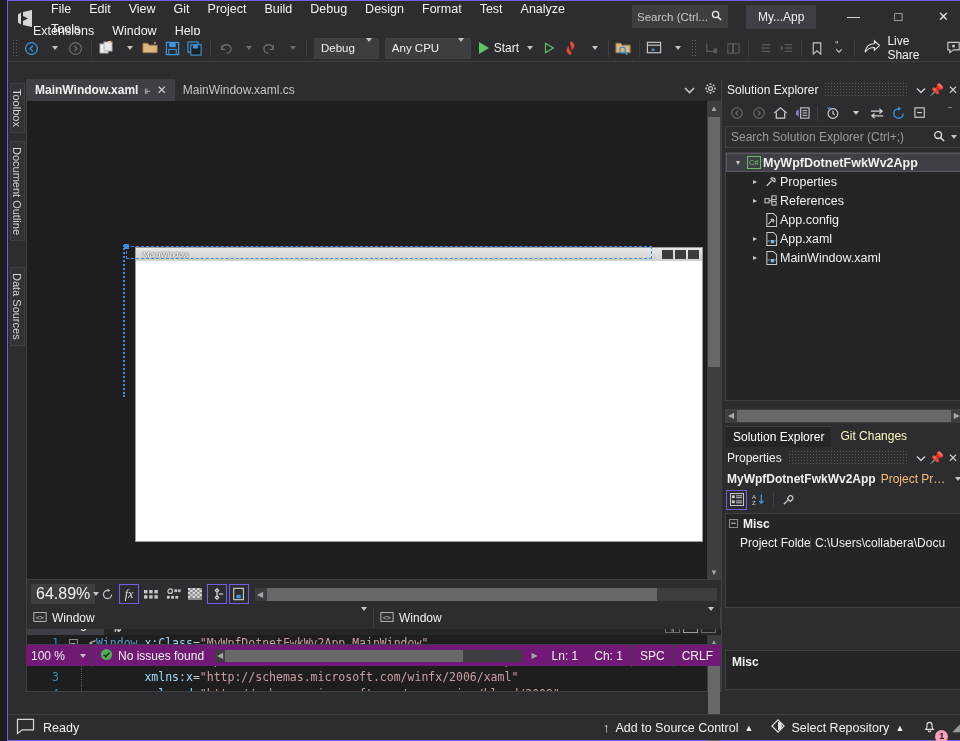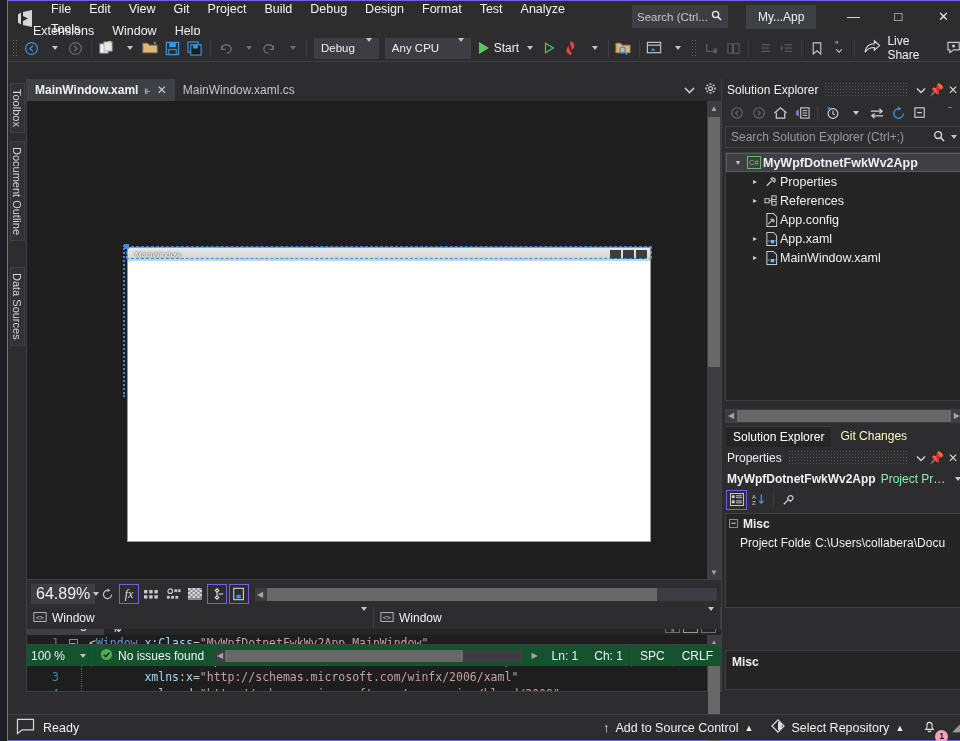--- a/index.html
+++ b/index.html
@@ -73,21 +73,21 @@
   .etab .x{ font-size:12px; color:#d0d0d0; }
   .tabstrip-right{ position:absolute; right:4px; top:0; height:22px; display:flex; align-items:center; gap:9px; }
 
   .designer{ position:absolute; left:0; top:22px; right:0; bottom:0; background:#1e1e1e; }
   .design-surface{ position:absolute; left:0; top:0; right:14px; bottom:112px; background:#1e1e1e; overflow:hidden; }
   .dsgn-scroll-v{ position:absolute; right:0; top:0; width:14px; bottom:112px; background:#3e3e42; }
   .sb-arrow{ width:14px; height:14px; display:flex; align-items:center; justify-content:center;
              color:#a6a6a6; font-size:8px; background:#3e3e42; }
   .sb-thumb{ position:absolute; background:#686868; }
 
-  .win-preview{ position:absolute; left:100px; top:146px; width:524px; height:295px;
+  .win-preview{ position:absolute; left:108px; top:146px; width:568px; height:295px;
     background:#ffffff; border:1px solid #9a9a9a;text-align:right; }
   .win-chrome{ height:13px; background:#d4d0c8; display:flex; align-items:center;
                justify-content:space-between; padding:0 1px;
                background:linear-gradient(#e8e8e8,#cfcfcf); }
   .win-title{ font-size:8px; color:#ffffff; padding-left:6px;
               text-shadow:0 0 2px #000; }
   .win-ctrls{ display:flex; gap:2px; padding-right:2px; }
   .win-ctrl{ width:11px; height:9px; background:#3c3c3c; }
   .sel-adorn{ position:absolute; left:99px; top:145px; width:526px; height:13px;
               border:1px dashed #3b8ae8; pointer-events:none; }
@@ -167,21 +167,21 @@
              font-size:12px; overflow:hidden; }
   .pg-row{ display:flex; height:19px; align-items:center; }
   .pg-cat{ display:flex; align-items:center; height:19px; font-weight:bold; padding-left:3px; }
   .pg-name{ width:84px; padding-left:14px; color:#f0f0f0; white-space:nowrap; overflow:hidden; }
   .pg-val{ flex:1; padding-left:4px; color:#f0f0f0; white-space:nowrap; overflow:hidden;
            border-left:1px solid #3f3f46; }
   .pg-desc{ position:absolute; left:3px; right:3px; bottom:0; height:40px; background:#252526;
             border:1px solid #3f3f46; border-top:1px solid #3f3f46; padding:4px 6px; font-weight:bold; }
 
   
-  .editstatus{ position:absolute; left:18px; right:244px; bottom:26px; height:22px; background:#14532d;
+  .editstatus{ position:absolute; left:18px; right:244px; bottom:26px; height:22px; background:#701a75;
                display:flex; align-items:center; font-size:12px; border-top:1px solid #3f3f46; }
   .es-zoom{ width:66px; display:flex; align-items:center; justify-content:space-between;
             padding:0 5px; border-right:1px solid #3f3f46; height:22px; }
   .es-issue{ display:flex; align-items:center; gap:5px; padding:0 8px; }
   .es-hs{ flex:1; height:12px; background:#3e3e42; margin:0 3px; display:flex; align-items:center; }
   .es-hs-thumb{ height:12px; background:#686868; }
   .es-cell{ padding:0 8px; }
   .es-box{ padding:0 8px; border-left:1px solid #3f3f46; border-right:1px solid #3f3f46; height:22px;
            display:flex; align-items:center; }
 
@@ -828,21 +828,21 @@
             <svg width="10" height="7" viewBox="0 0 10 7">
                 <path d="M1 1.5 L5 5.5 L9 1.5" fill="none" stroke="#d0d0d0" stroke-width="1.5"></path>
               </svg>
           </span>
           <span class="pnl-btn">📌</span>
           <span class="pnl-btn">✕</span>
         </div>
 
         <div style="display:flex;align-items:center;height:19px;padding:0 5px;font-size:12px;">
           <span style="font-weight:bold">MyWpfDotnetFwkWv2App</span>
-          <span style="margin-left:5px;color:#86efac">Project Pr…</span>
+          <span style="margin-left:5px;color:#fdba74">Project Pr…</span>
           <span class="caret" style="margin-left:auto"></span>
         </div>
 
         <div class="pnl-toolbar" style="height:23px">
           <div class="pt-btn" style="border:1px solid #7160e8">
             <svg width="14" height="13" viewBox="0 0 15 14">
                 <rect x="0.5" y="0.5" width="14" height="13" fill="none" stroke="#d0d0d0"></rect>
                 <g fill="#d0d0d0">
                   <rect x="2" y="2.5" width="3" height="3"></rect>
                   <rect x="2" y="8" width="3" height="3"></rect>

